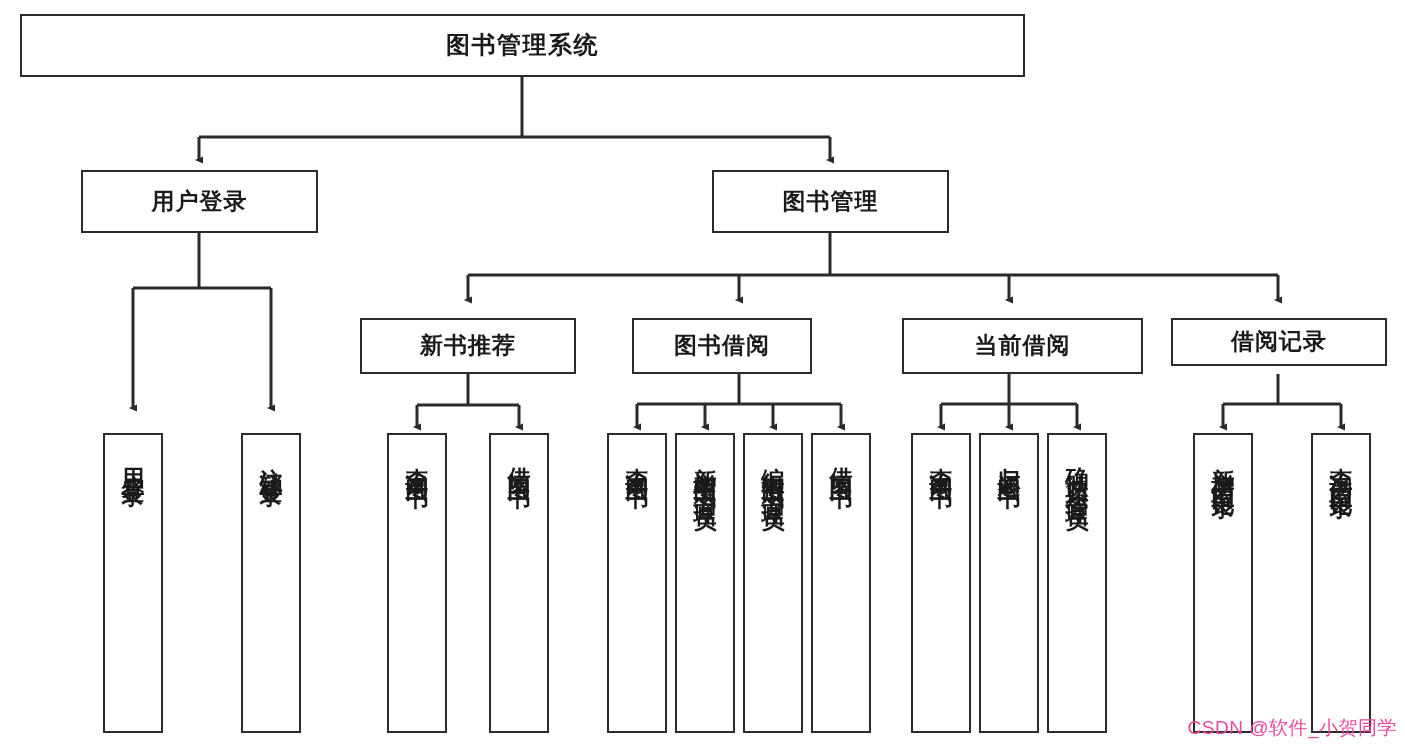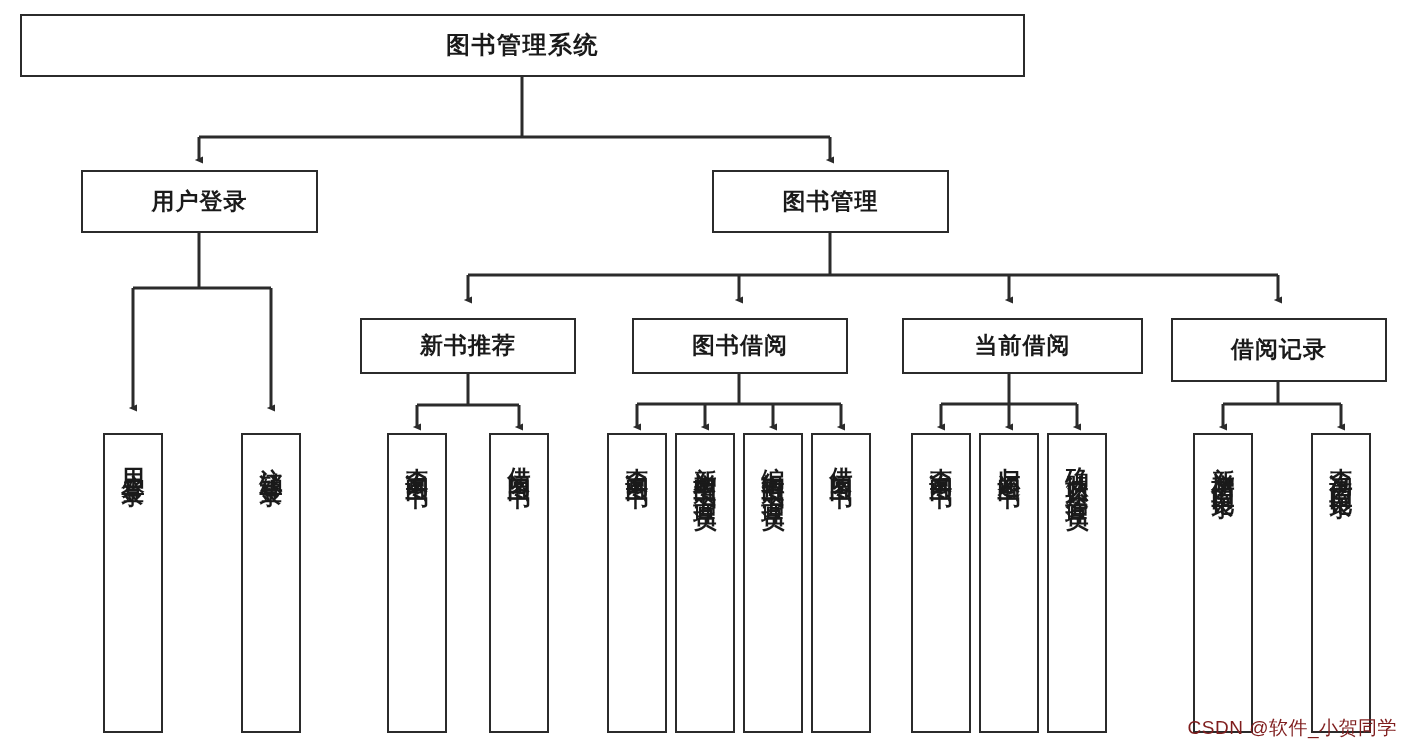--- a/index.html
+++ b/index.html
@@ -65,21 +65,21 @@
     letter-spacing: 6px;
     line-height: 1;
     white-space: nowrap;
     text-align: left;
   }
   #watermark {
     position: absolute;
     right: 8px;
     bottom: 6px;
     font-size: 19px;
-    color: #7f1d1d;
+    color: #ec4899;
     letter-spacing: 0.5px;
     user-select: none;
     white-space: nowrap;
   }
 </style>
 </head>
 <body>
 
 <div id="diagram-root">
 
@@ -140,27 +140,27 @@
   <div class="node horiz" style="left:81px; top:170px; width:237px; height:63px;">
     <span class="node-label">用户登录</span>
   </div>
   <div class="node horiz" style="left:712px; top:170px; width:237px; height:63px;">
     <span class="node-label">图书管理</span>
   </div>
 
   <div class="node horiz" style="left:360px; top:318px; width:216px; height:56px;">
     <span class="node-label">新书推荐</span>
   </div>
-  <div class="node horiz" style="left:632px; top:318px; width:216px; height:56px;">
+  <div class="node horiz" style="left:632px; top:318px; width:180px; height:56px;">
     <span class="node-label">图书借阅</span>
   </div>
   <div class="node horiz" style="left:902px; top:318px; width:241px; height:56px;">
     <span class="node-label">当前借阅</span>
   </div>
-  <div class="node horiz" style="left:1171px; top:318px; width:216px; height:64px;">
+  <div class="node horiz" style="left:1171px; top:318px; width:216px; height:48px;">
     <span class="node-label">借阅记录</span>
   </div>
 
   <div class="node vert" style="left:103px; top:433px; width:60px; height:300px;">
     <span class="node-label">用户登录</span>
   </div>
   <div class="node vert" style="left:241px; top:433px; width:60px; height:300px;">
     <span class="node-label">注销登录</span>
   </div>
 

